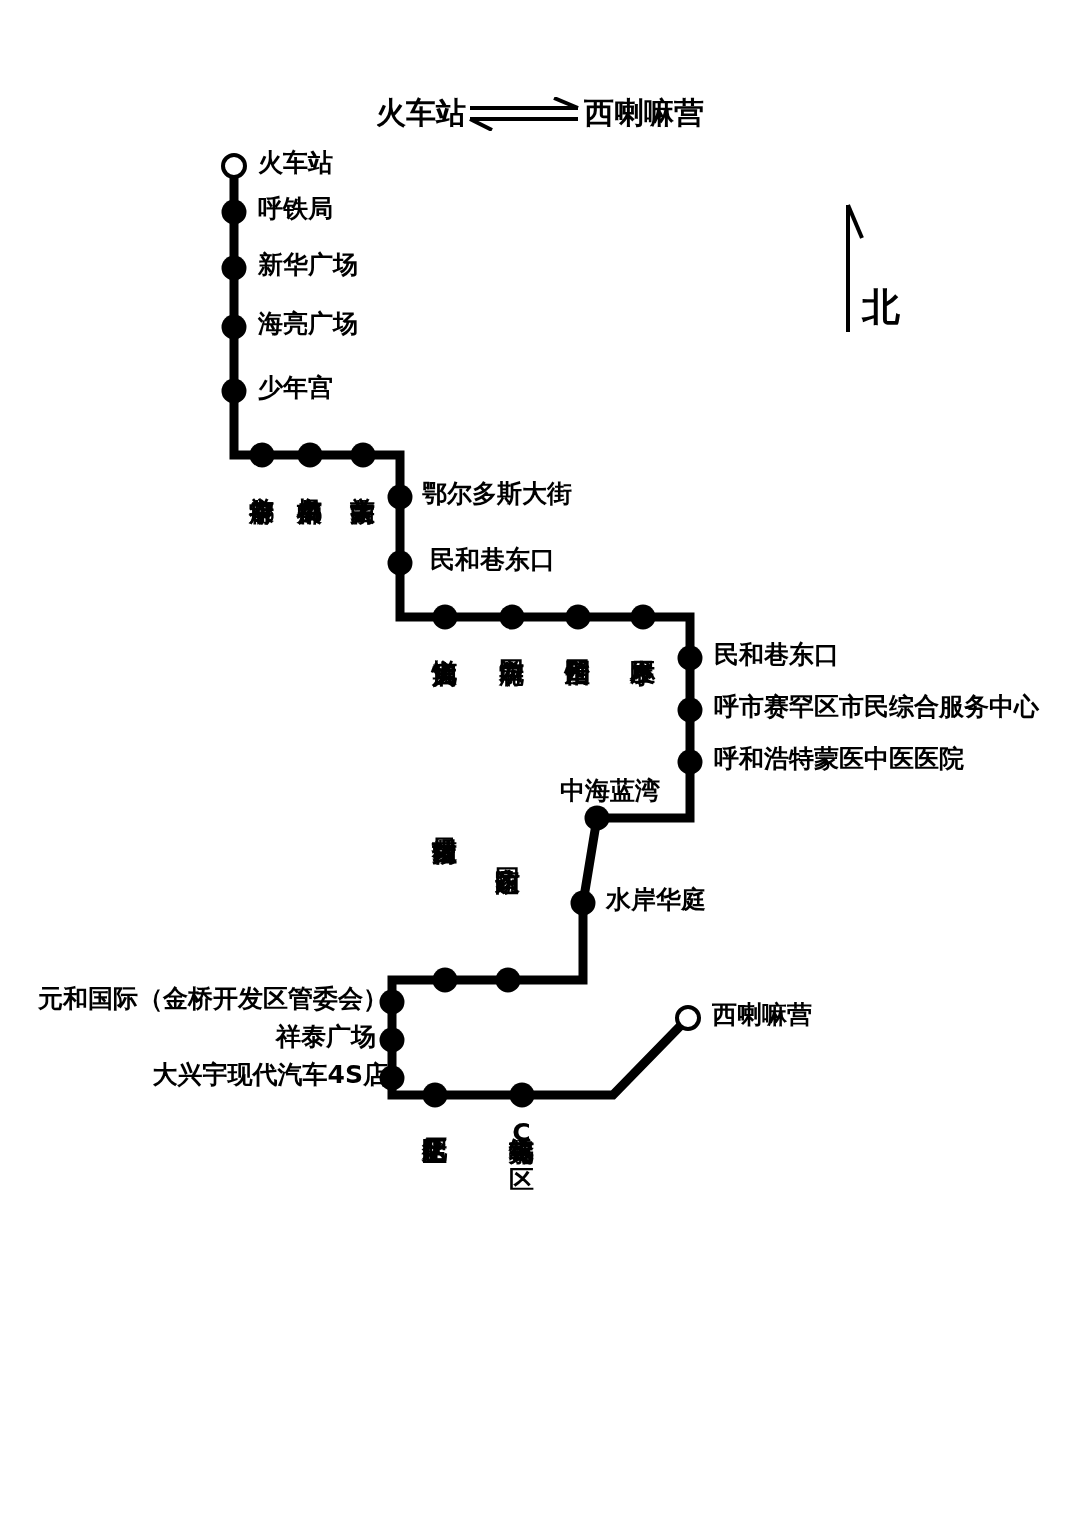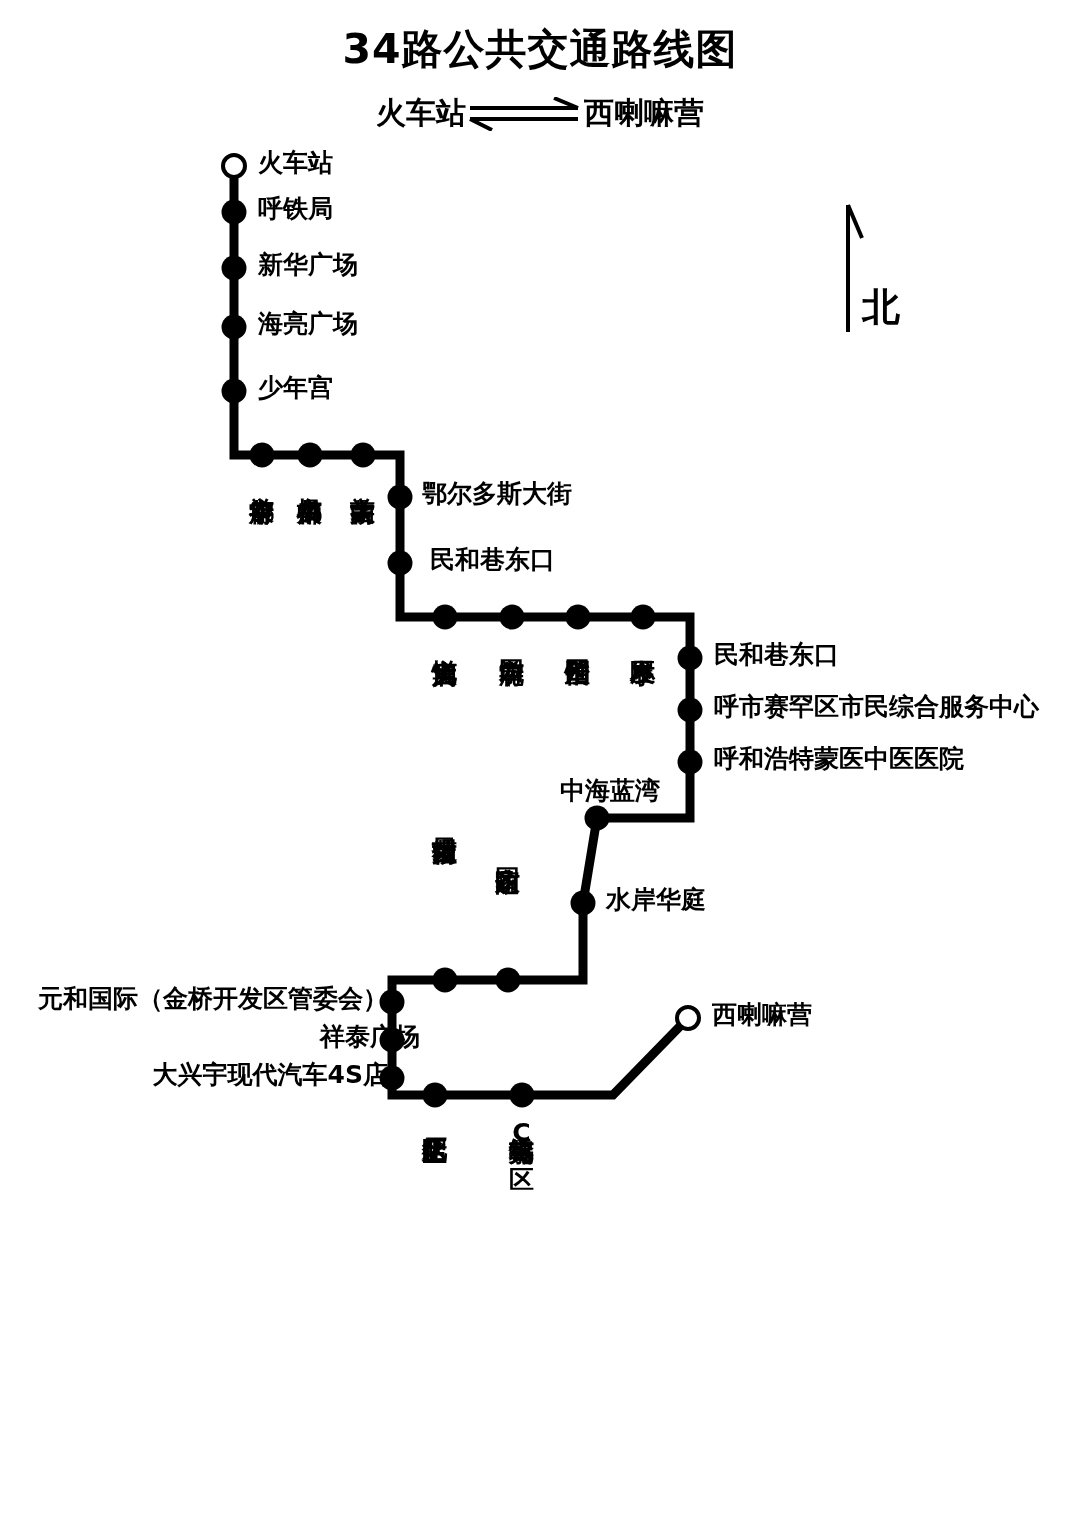--- a/index.html
+++ b/index.html
@@ -74,21 +74,20 @@
     line-height: 1.65;
   }
   .footer .l2 { padding-left: 82px; }
   .footer .l3 { padding-left: 0px; margin-top: 6px; }
 </style>
 </head>
 <body>
 
 <div id="map-root">
 
-  <div class="title">34路公共交通路线图</div>
 
   <div class="dir-row">
     <span class="dir-from">火车站</span>
     <span class="dir-arrow">
       <svg width="118" height="34" viewBox="0 0 118 34">
         <line x1="4" y1="11" x2="112" y2="11" stroke="#000" stroke-width="4"></line>
         <line x1="4" y1="22" x2="112" y2="22" stroke="#000" stroke-width="4"></line>
         <line x1="112" y1="11" x2="88" y2="1" stroke="#000" stroke-width="4"></line>
         <line x1="4" y1="22" x2="26" y2="33" stroke="#000" stroke-width="4"></line>
       </svg>
@@ -153,21 +152,21 @@
       <div class="lbl vert" style="left: 565px; top: 640px;">怡园别墅</div>
       <div class="lbl vert" style="left: 630px; top: 640px;">发展小区</div>
       <div class="lbl" style="left: 714px; top: 642px;">民和巷东口</div>
       <div class="lbl" style="left: 714px; top: 694px;">呼市赛罕区市民综合服务中心</div>
       <div class="lbl" style="left: 714px; top: 746px;">呼和浩特蒙医中医医院</div>
       <div class="lbl" style="left: 560px; top: 778px;">中海蓝湾</div>
       <div class="lbl" style="left: 606px; top: 887px;">水岸华庭</div>
       <div class="lbl vert" style="left: 432px; top: 818px;">内蒙古日报社</div>
       <div class="lbl vert" style="left: 495px; top: 848px;">边防家园</div>
       <div class="lbl" style="left: auto; top: 986px; right: 692px; text-align: left;">元和国际（金桥开发区管委会）</div>
-      <div class="lbl" style="left: auto; top: 1024px; right: 660px; text-align: right;">祥泰广场</div>
+      <div class="lbl" style="left: auto; top: 1024px; right: 704px; text-align: right;">祥泰广场</div>
       <div class="lbl" style="left: auto; top: 1062px; right: 692px; text-align: right;">大兴宇现代汽车4S店</div>
       <div class="lbl vert" style="left: 422px; top: 1118px;">化肥厂生活区</div>
       <div class="lbl vert" style="left: 509px; top: 1118px;">锦绣嘉苑C区</div>
       <div class="lbl" style="left: 712px; top: 1002px;">西喇嘛营</div>
     </div>
 
 
 </div>
 
 </body></html>

